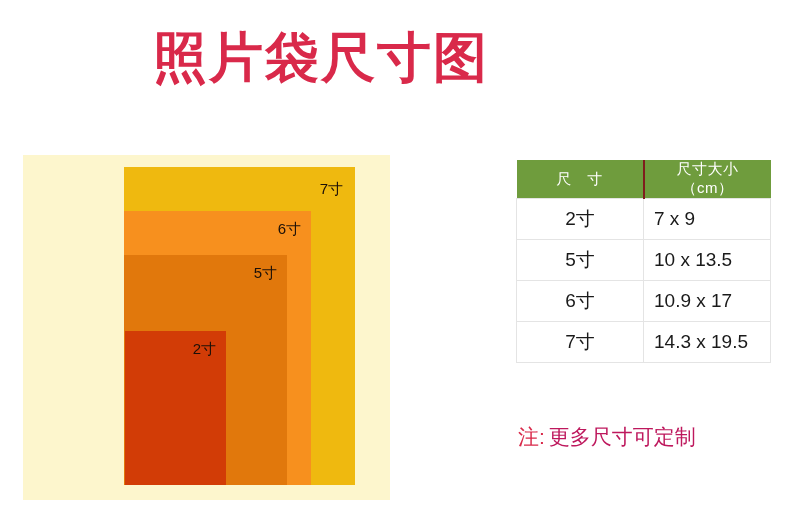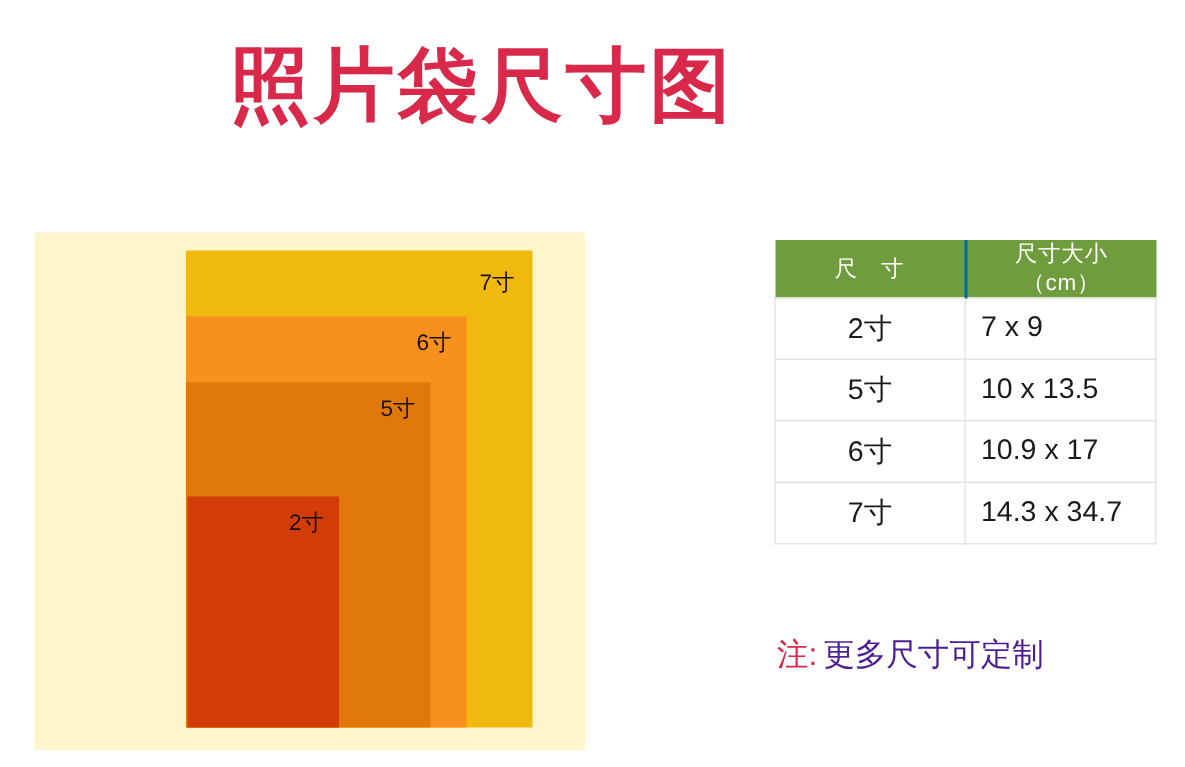--- a/index.html
+++ b/index.html
@@ -119,21 +119,21 @@
     color: #ffffff;
     font-size: 15px;
     font-weight: 400;
     height: 30px;
     padding: 0 10px;
     border: 0;
     letter-spacing: 0.5px;
   }
   #size-table thead th.th-size {
     text-align: center;
-    border-right: 2px solid #0369a1;
+    border-right: 2px solid #7f1d1d;
   }
   #size-table thead th.th-value {
     text-align: center;
   }
 
   #size-table tbody td {
     height: 40px;
     font-size: 19px;
     color: #1a1a1a;
     background: #ffffff;
@@ -150,21 +150,21 @@
     left: 518px;
     top: 424px;
     font-size: 21px;
     line-height: 26px;
     white-space: nowrap;
   }
   #note .note-prefix {
     color: #d9294a;
   }
   #note .note-text {
-    color: #4c1d95;
+    color: #be185d;
     margin-left: 4px;
   }
 </style>
 </head>
 <body>
 
 <div id="page-title">照片袋尺寸图</div>
 
 <div id="diagram-panel">
 
@@ -205,20 +205,20 @@
     <tr>
       <td class="cell-size">5寸</td>
       <td class="cell-value">10 x 13.5</td>
     </tr>
     <tr>
       <td class="cell-size">6寸</td>
       <td class="cell-value">10.9 x 17</td>
     </tr>
     <tr>
       <td class="cell-size">7寸</td>
-      <td class="cell-value">14.3 x 34.7</td>
+      <td class="cell-value">14.3 x 19.5</td>
     </tr>
   </tbody>
 </table>
 
 <div id="note">
   <span class="note-prefix">注:</span><span class="note-text">更多尺寸可定制</span>
 </div>
 
 </body></html>

